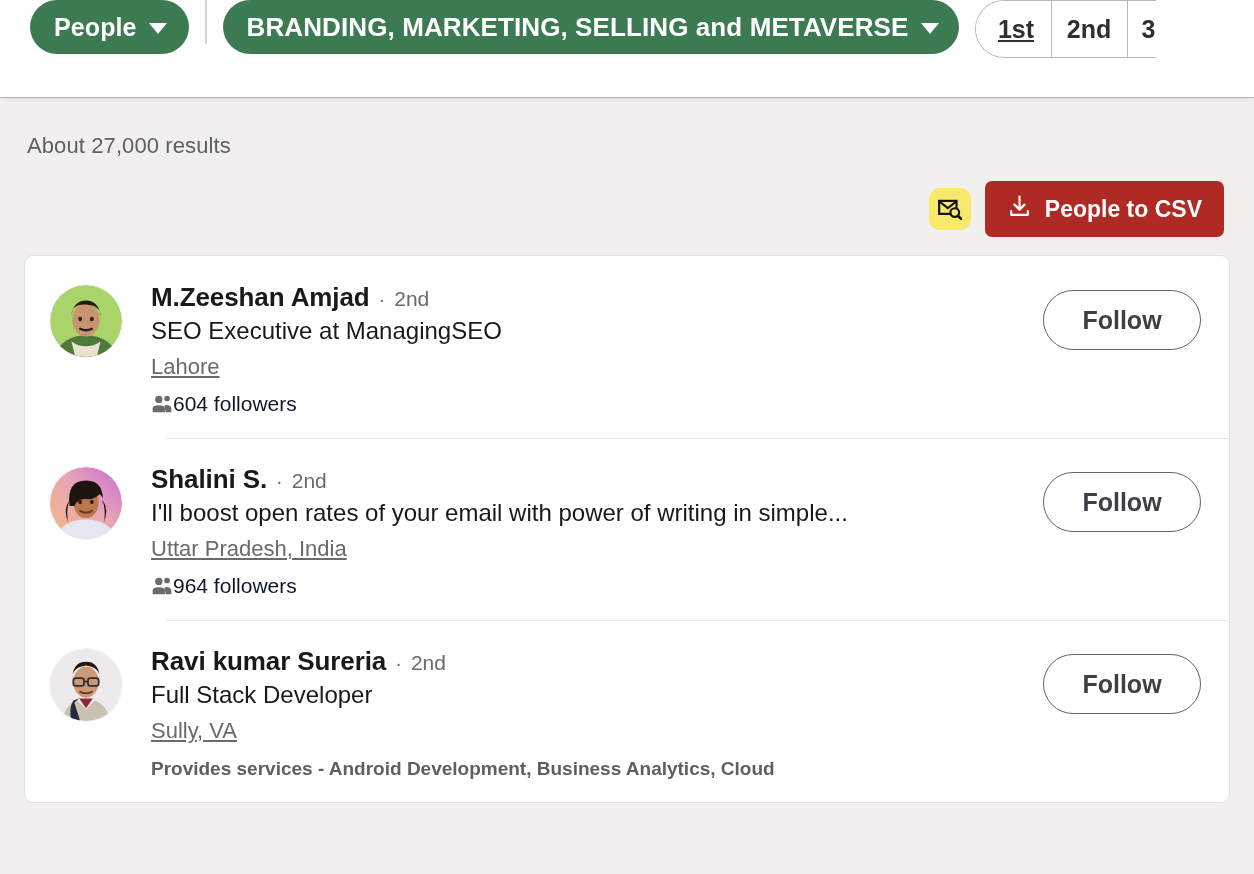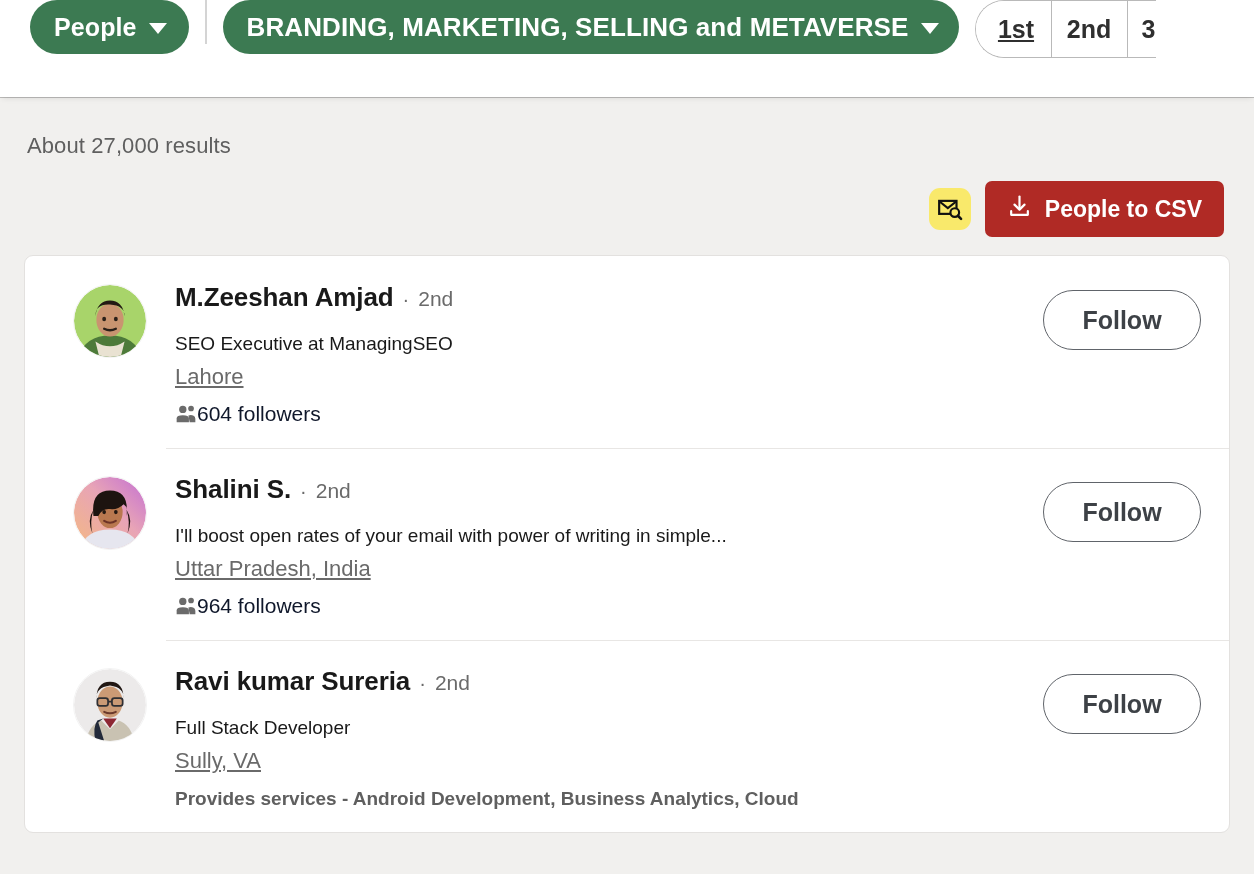--- a/index.html
+++ b/index.html
@@ -155,21 +155,21 @@
     margin-top: 18px;
     background: #ffffff;
     border: 1px solid #e3e1df;
     border-radius: 9px;
     overflow: hidden;
   }
 
   .result-row {
     display: flex;
     align-items: flex-start;
-    padding: 24px 28px 22px 48px;
+    padding: 24px 28px 22px 24px;
     position: relative;
   }
   .result-row + .result-row::before {
     content: "";
     position: absolute;
     top: 0;
     left: 141px;
     right: 0;
     height: 1px;
     background: #e8e6e4;
@@ -204,23 +204,23 @@
   .person-name {
     font-size: 26px;
     font-weight: bold;
     color: #191919;
     letter-spacing: -0.1px;
   }
   .dot-sep { color: #6a6a6a; font-size: 20px; line-height: 1; }
   .degree-label { font-size: 21px; color: #6a6a6a; }
 
   .headline {
-    font-size: 19px;
+    font-size: 24px;
     color: #191919;
-    margin-top: 20px;
+    margin-top: 4px;
     overflow: hidden;
     text-overflow: ellipsis;
     white-space: nowrap;
   }
   .location {
     font-size: 22px;
     color: #6a6a6a;
     margin-top: 9px;
     text-decoration: underline;
   }

